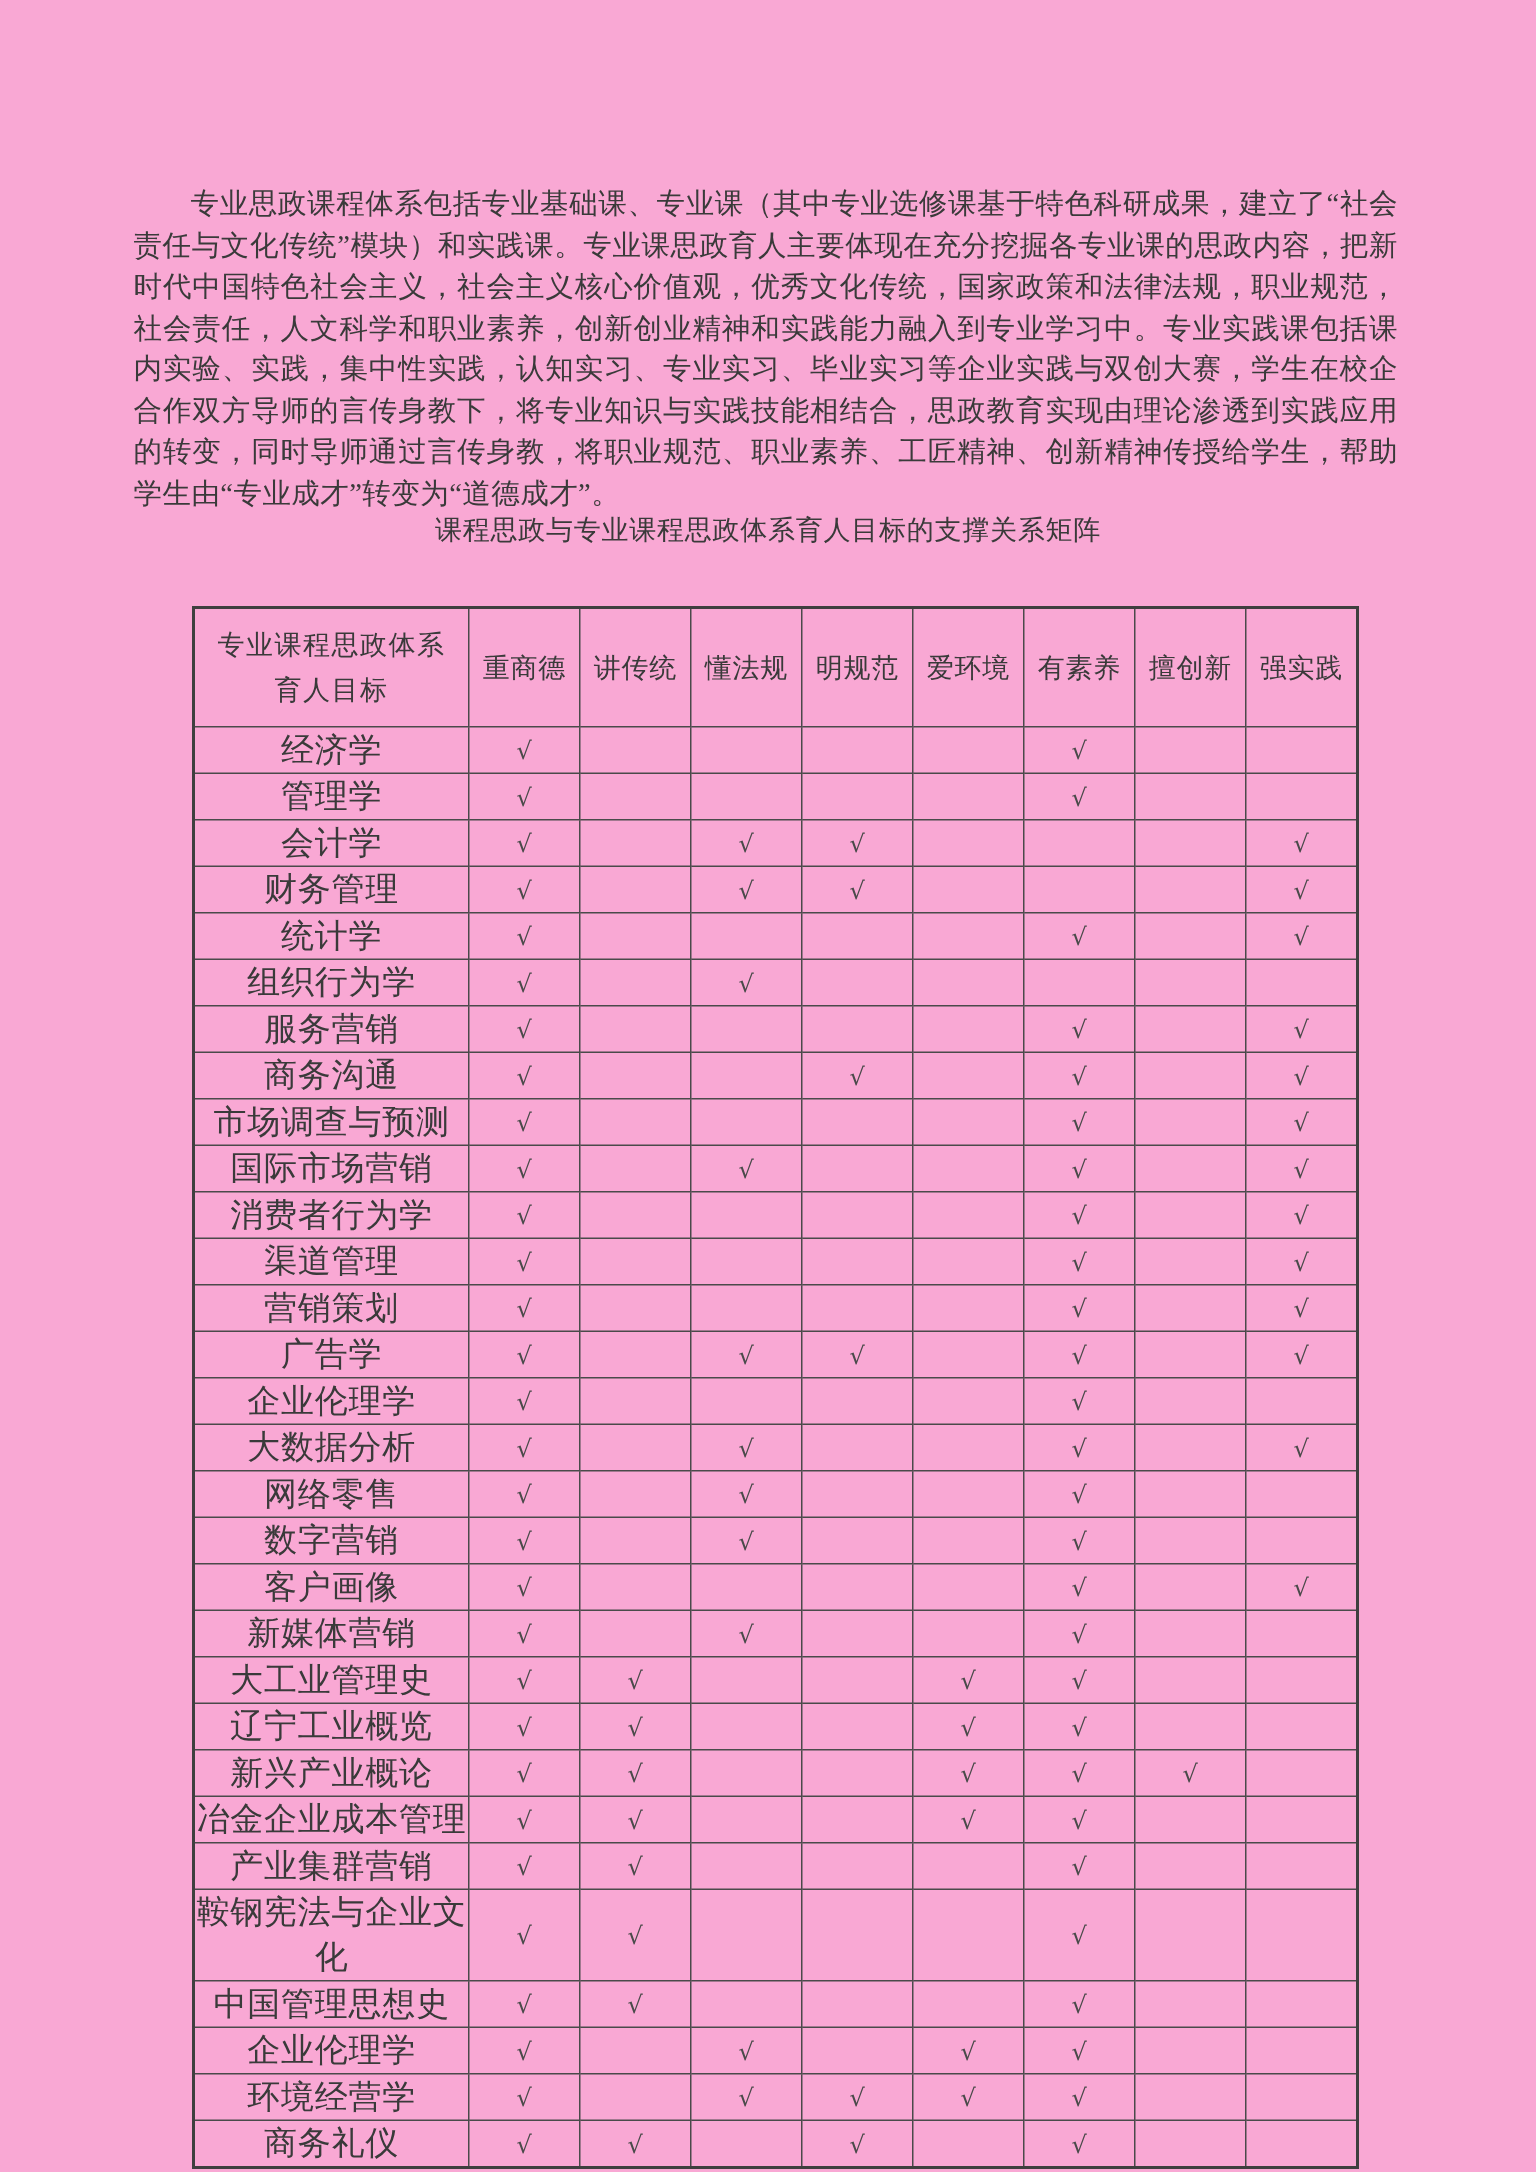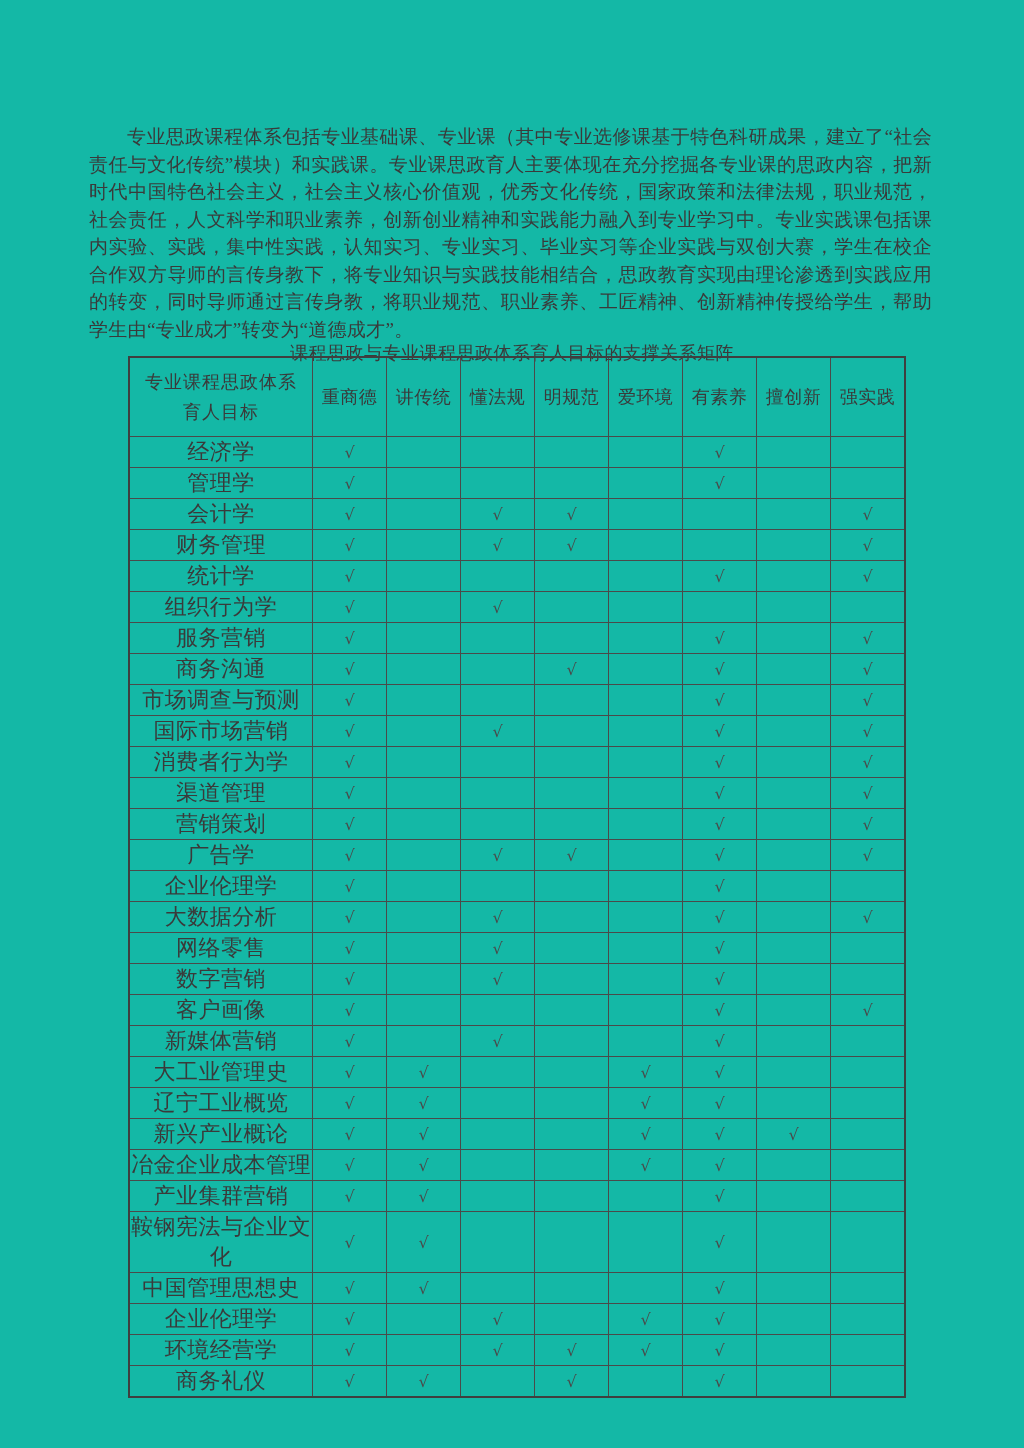--- a/index.html
+++ b/index.html
@@ -4,21 +4,21 @@
 <style>
   html, body {
     margin: 0;
     padding: 0;
     background: #ffffff;
   }
   .page {
     position: relative;
     width: 1024px;
     height: 1448px;
-    background: #14b8a6;
+    background: #f9a8d4;
     font-family: "Liberation Serif", "DejaVu Serif", serif;
     color: #3a3a3a;
     overflow: hidden;
   }
   .paragraph {
     position: absolute;
     top: 104px;
     left: 89px;
     width: 843px;
     font-size: 19px;
@@ -49,20 +49,21 @@
   table.matrix td {
     border: 1px solid #4a4a4a;
     padding: 0;
     text-align: center;
     vertical-align: middle;
     font-weight: normal;
     overflow: hidden;
   }
   table.matrix {
     border: 2px solid #3f3f3f;
+    margin-top: 48px;
   }
   th.corner-th {
     width: 182px;
     height: 78px;
     font-size: 18px;
     line-height: 30px;
     letter-spacing: 1px;
   }
   th.goal-th {
     width: 73px;

